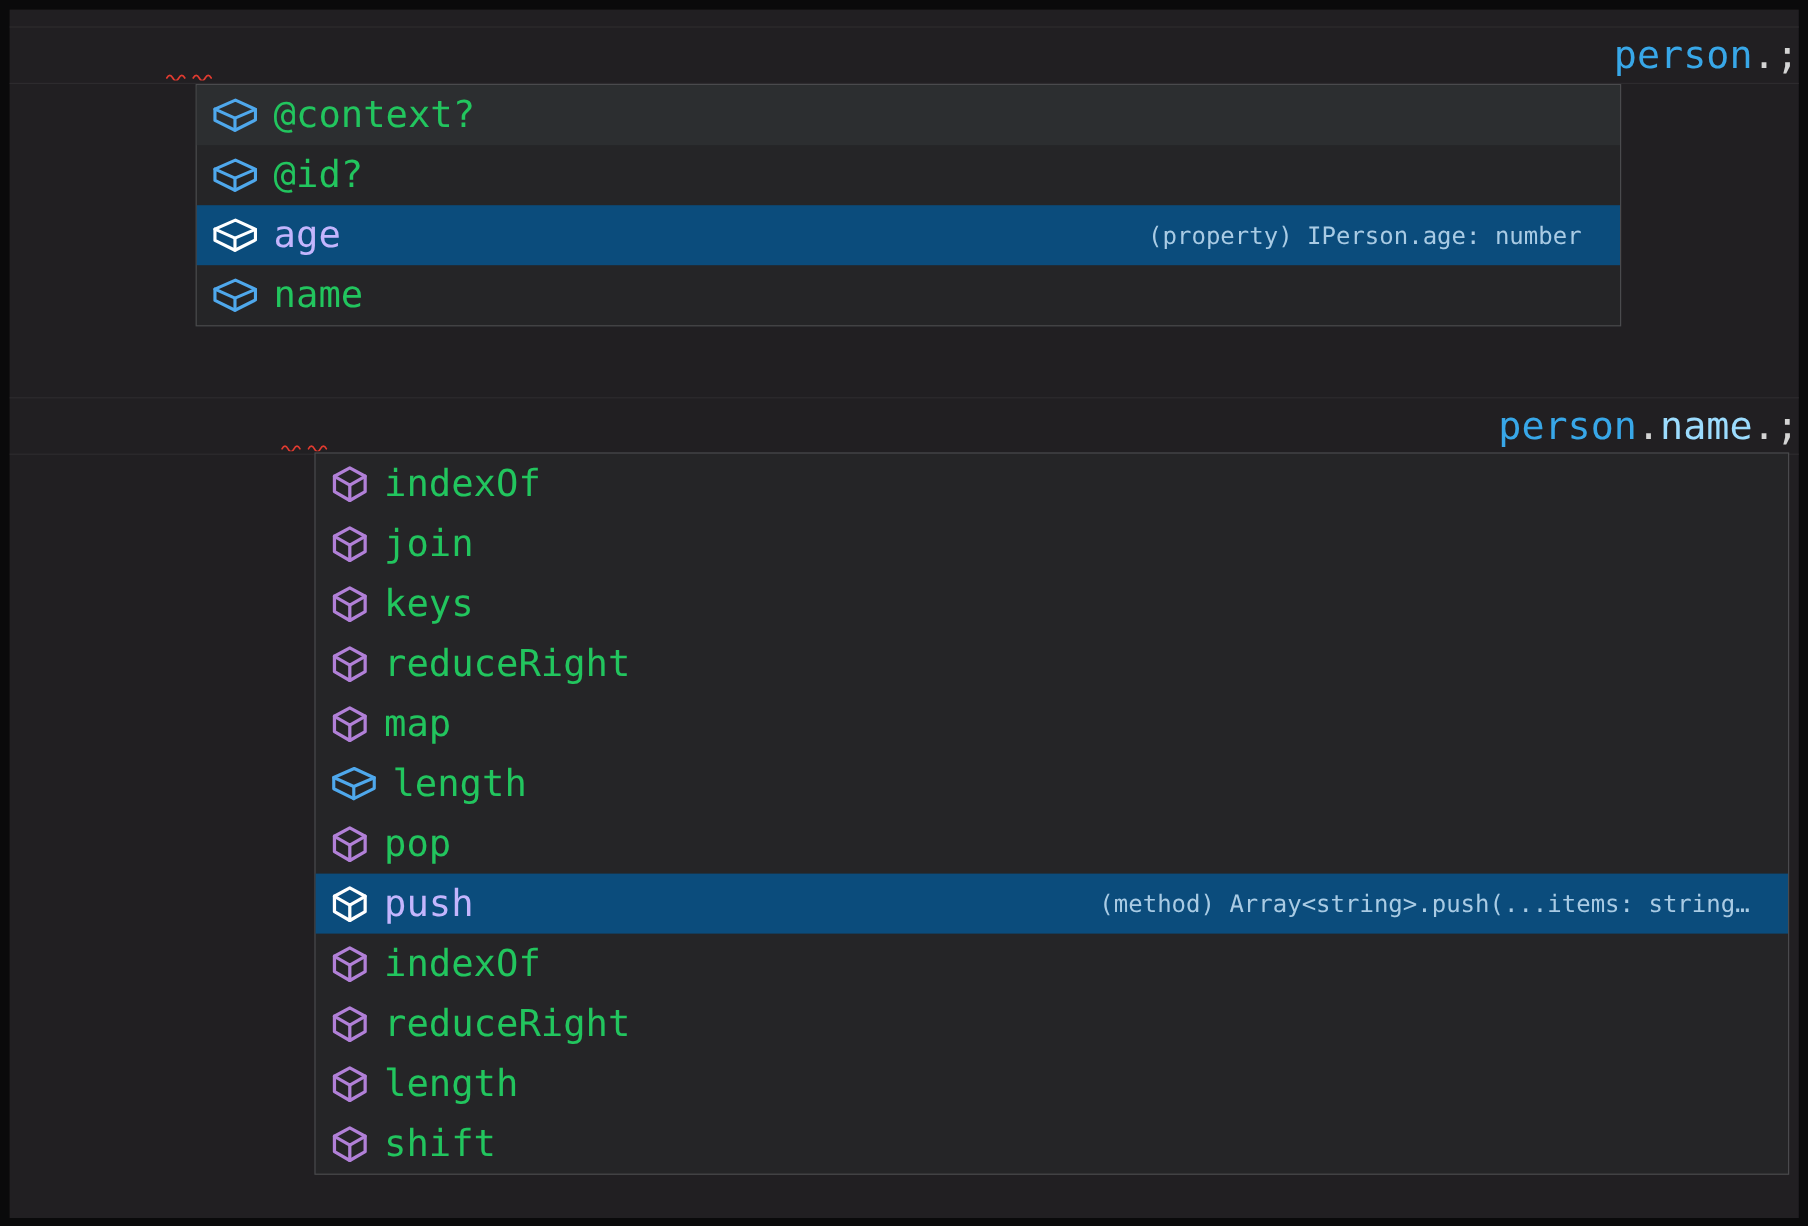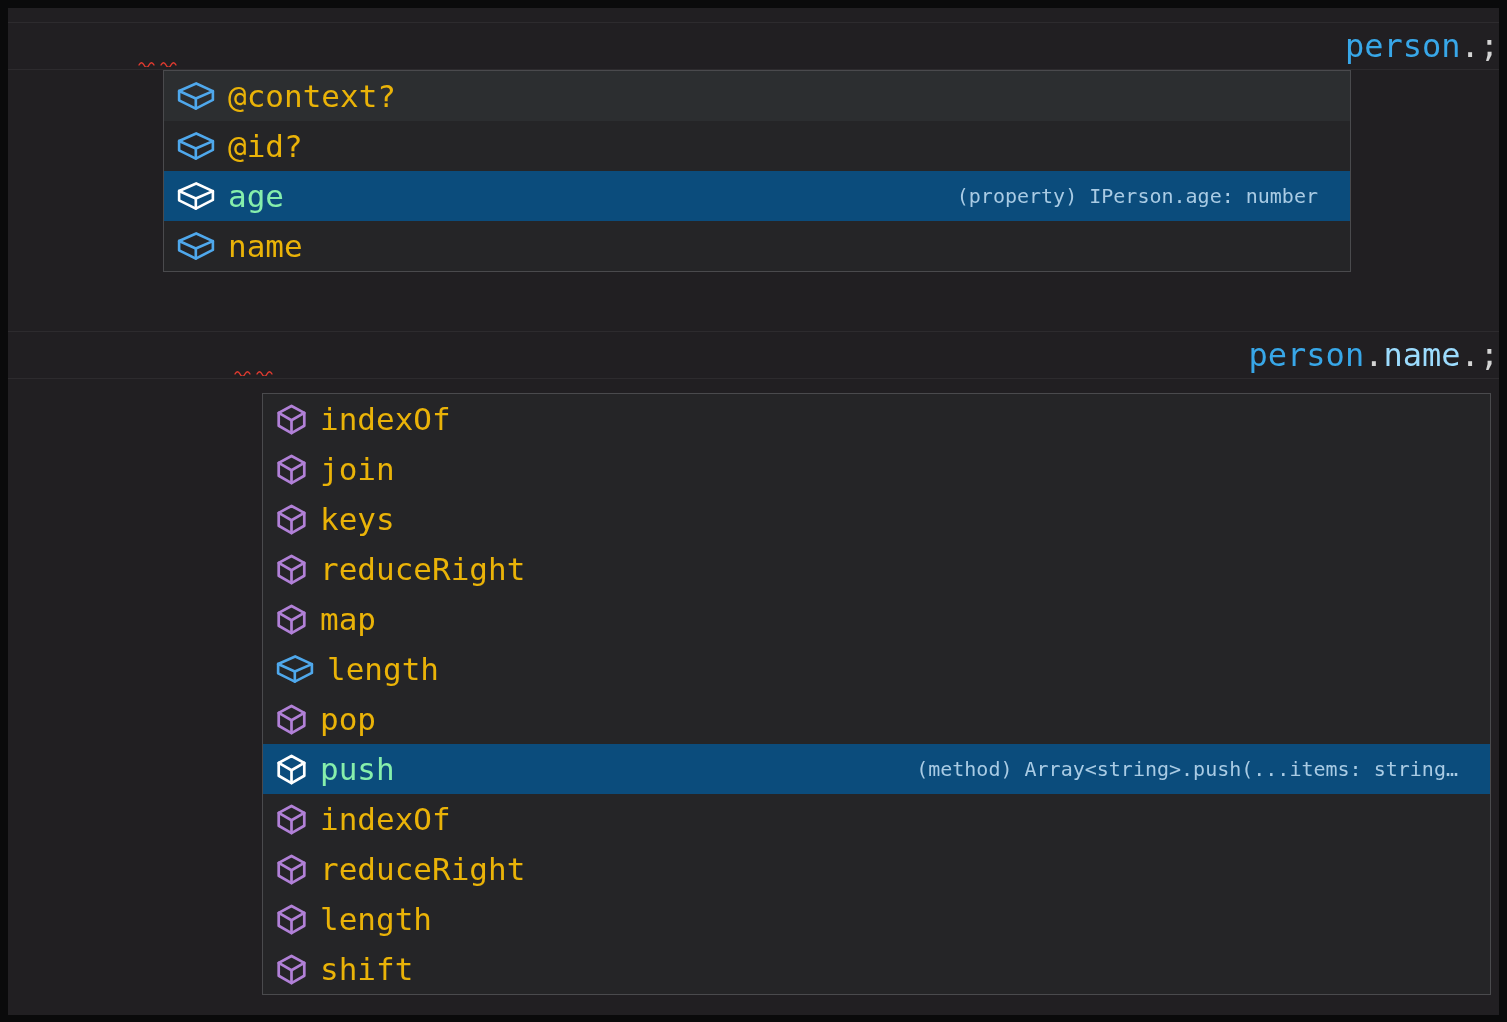--- a/index.html
+++ b/index.html
@@ -33,28 +33,28 @@
     display:flex; align-items:center; height:50px; padding-left:13px;
     box-sizing:border-box; cursor:pointer;
   }
   .srow .icon { display:none; align-items:center; justify-content:center; margin-right:13px; }
   .srow.kind-field  .icon-field  { display:inline-flex; }
   .srow.kind-method .icon-method { display:inline-flex; }
   .icon-field svg  { width:38px; height:30px; }
   .icon-method svg { width:31px; height:31px; }
   .icon-field  svg path { stroke:#4fa8ec; }
   .icon-method svg path { stroke:#b180d7; }
-  .srow .label { font-size:31px; color:#eab308; white-space:pre; }
+  .srow .label { font-size:31px; color:#22c55e; white-space:pre; }
   .srow .detail {
     margin-left:auto; padding-right:32px; font-size:20px;
     color:#a9cbe4; white-space:pre; visibility:hidden;
   }
   .srow.state-hover    { background:#2c2e30; }
   .srow.state-selected { background:#0b4c7c; }
-  .srow.state-selected .label { color:#86efac; }
+  .srow.state-selected .label { color:#c4b5fd; }
   .srow.state-selected .icon svg path { stroke:#ffffff; }
   .srow.state-selected .detail { visibility:visible; }
   svg path { fill:none; stroke-width:1.4; stroke-linejoin:round; stroke-linecap:round; }
 </style>
 </head>
 <body>
 
 <div class="screen">
   <div class="editor">
 
@@ -122,21 +122,21 @@
               <path d="M1 5.3 L10.1 1.3 L19 5.4 L19 10.1 L9.9 14.7 L1 10.3 Z"></path>
               <path d="M1 5.3 L9.9 9.3 L19 5.4"></path>
               <path d="M9.9 9.3 L9.9 14.7"></path>
             </svg>
   </span>
 <span class="label">name</span>
         <span class="detail"></span>
       </div>
     </div>
 
-    <div class="suggest" style="left:254px; top:385px; width:1229px;">
+    <div class="suggest" style="left:254px; top:369px; width:1229px;">
       <div class="srow kind-method">
 
   <span class="icon icon-method">
     <svg viewBox="0 0 16 16">
               <path d="M8 1 L14.6 4.6 L14.6 11.2 L8 15 L1.4 11.2 L1.4 4.6 Z"></path>
               <path d="M1.4 4.6 L8 8.4 L14.6 4.6"></path>
               <path d="M8 8.4 L8 15"></path>
             </svg>
   </span>
 <span class="label">indexOf</span>

